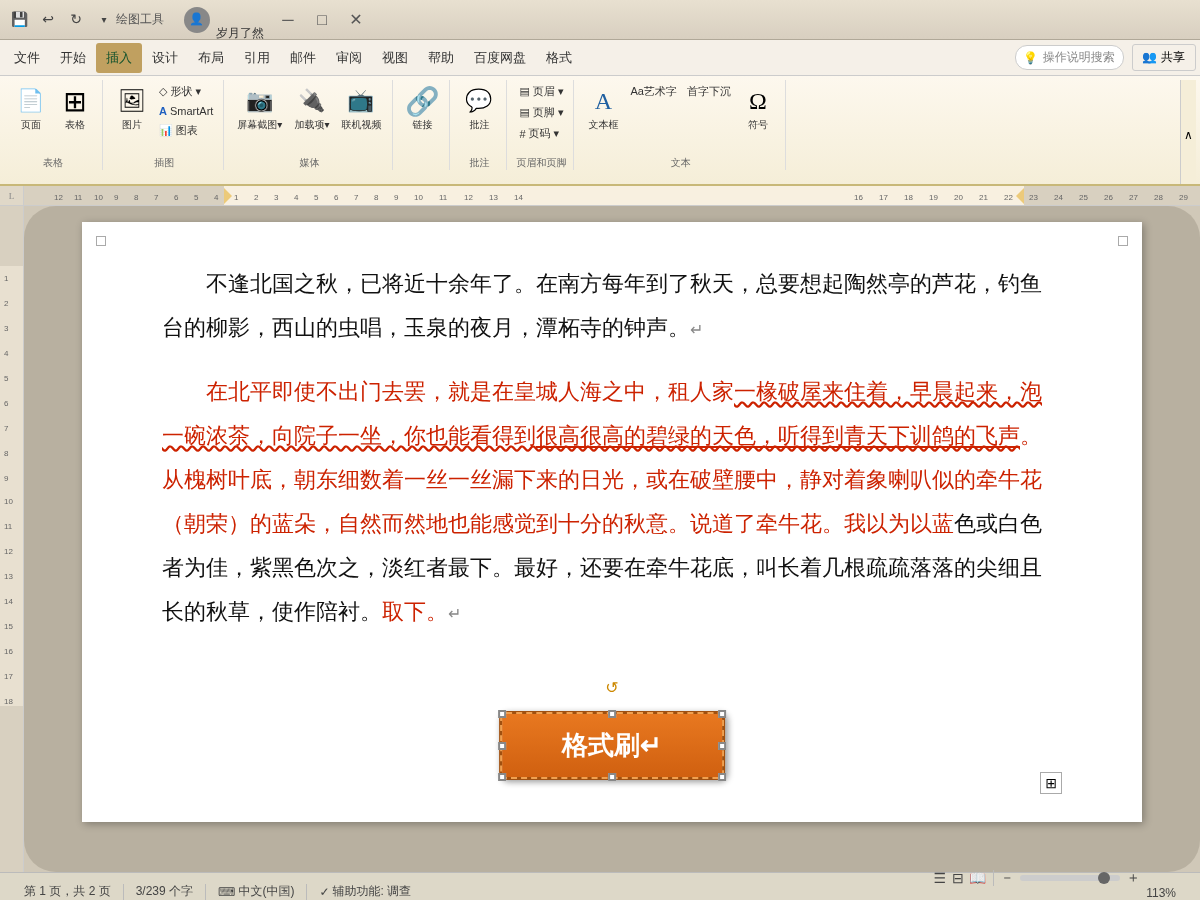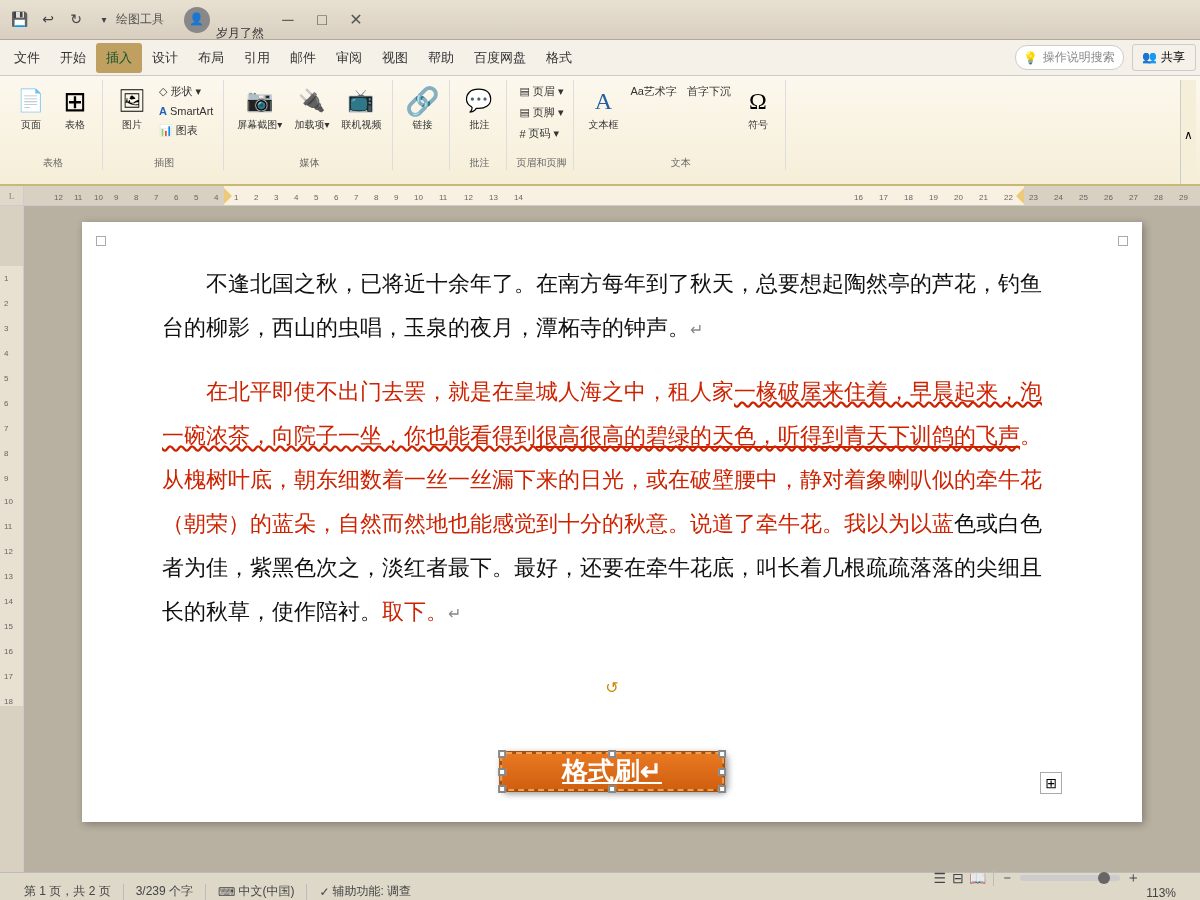--- a/index.html
+++ b/index.html
@@ -196,20 +196,21 @@
       position: relative;
     }
     #document-area {
       flex: 1;
       overflow: hidden;
       display: flex;
       justify-content: center;
       align-items: flex-start;
       background: #b8b0a0;
       padding: 16px 0;
+      border-radius: 32px;
     }
     #page {
       width: 1060px;
       background: white;
       min-height: 600px;
       box-shadow: 2px 2px 8px rgba(0,0,0,0.3);
       padding: 40px 80px;
       position: relative;
     }
 
@@ -223,34 +224,33 @@
       text-indent: 2em;
     }
     .doc-paragraph.red-text {
       color: #cc2200;
     }
     .underline-wavy {
       text-decoration: underline wavy #cc2200;
     }
     .format-brush-tooltip {
       position: absolute;
-      bottom: 30px;
+      bottom: 42px;
       left: 50%;
       transform: translateX(-50%);
       background: linear-gradient(to bottom, #e87820, #d06010);
       border: 3px solid #a05010;
       border-radius: 8px;
-      padding: 0 60px;
+      padding: 14px 60px;
       font-size: 26px;
       color: white;
       font-family: 'Microsoft YaHei', sans-serif;
       font-weight: bold;
       white-space: nowrap;
       box-shadow: 2px 2px 6px rgba(0,0,0,0.4);
-      text-decoration: underline;
     }
     .format-brush-tooltip::before {
       content: '';
       position: absolute;
       top: -2px; left: -2px; right: -2px; bottom: -2px;
       border: 2px dashed #f0a050;
       border-radius: 6px;
       pointer-events: none;
     }
     

